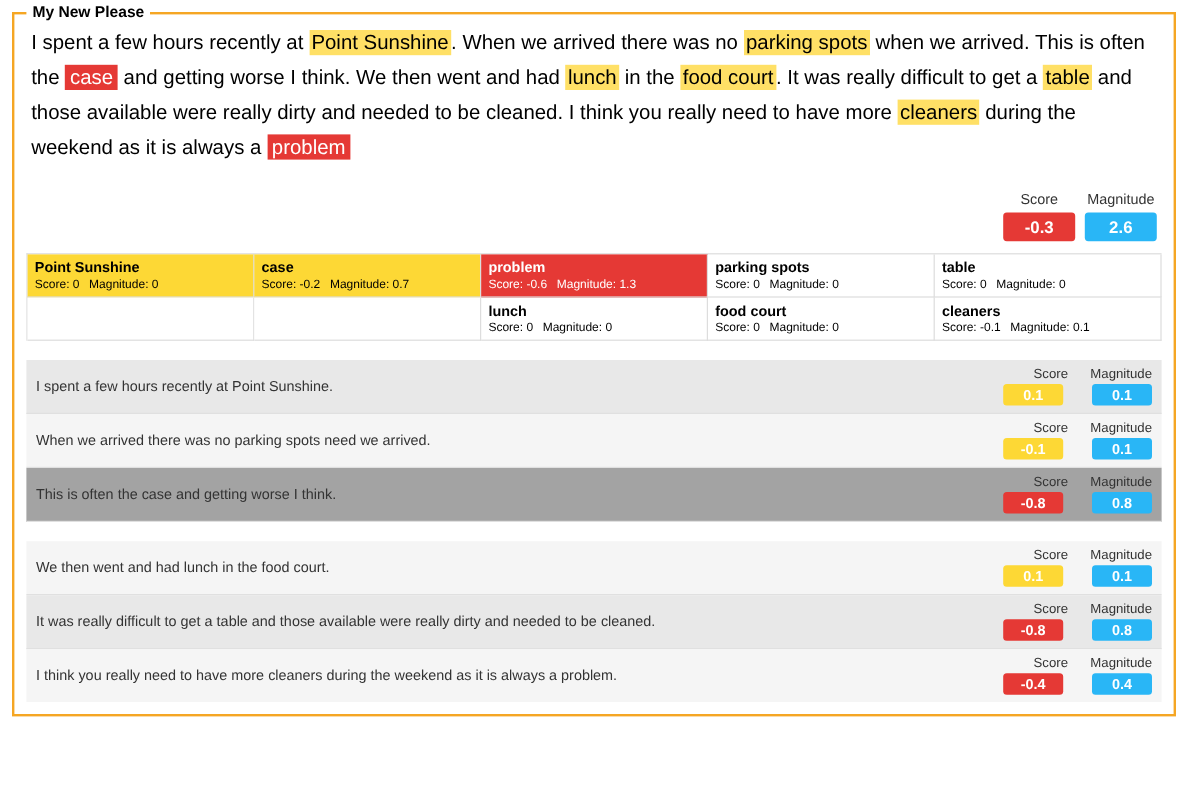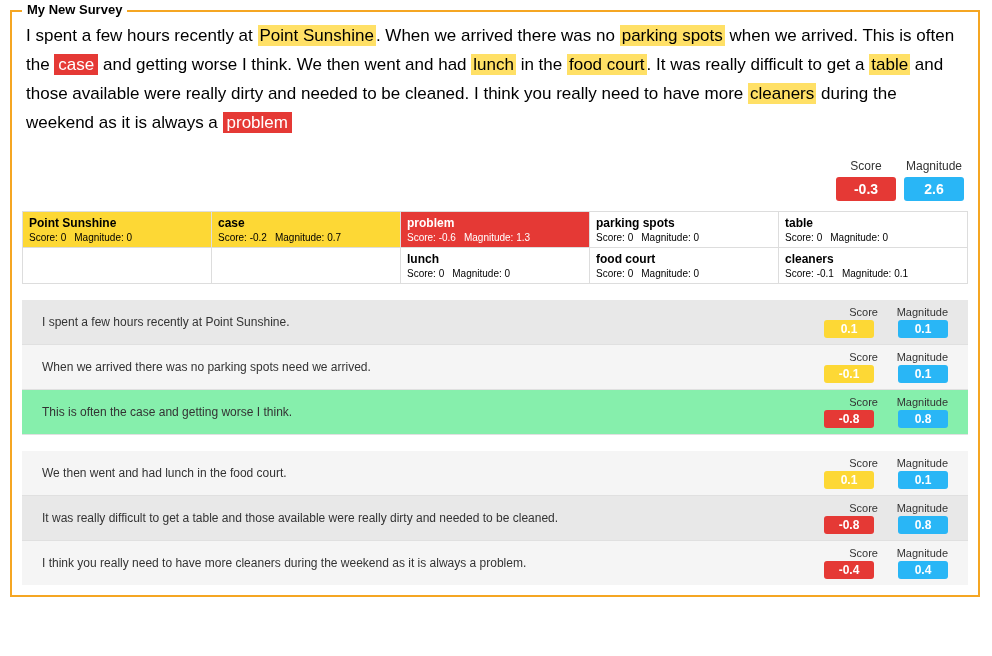--- a/index.html
+++ b/index.html
@@ -97,21 +97,21 @@
       gap: 8px;
       font-size: 10px;
     }
 
     
     .sentence-section { margin-top: 8px; }
     .sentence-row {
       display: flex;
       align-items: center;
       border-bottom: 1px solid #e0e0e0;
-      padding: 6px 20px;
+      padding: 6px 8px;
       justify-content: space-between;
     }
     .sentence-row:nth-child(odd) { background: #f5f5f5; }
     .sentence-row:nth-child(even) { background: #e8e8e8; }
     .sentence-text {
       flex: 1;
       font-size: 12px;
       color: #333;
     }
     .sentence-scores {
@@ -141,21 +141,21 @@
       font-weight: bold;
       font-size: 12px;
       min-width: 50px;
       text-align: center;
     }
   </style>
 </head>
 <body>
 
 <div class="survey-container">
-  <div class="survey-title">My New Survey</div>
+  <div class="survey-title">My New Please</div>
 
 
   <div class="review-text">
     I spent a few hours recently at <span class="highlight-yellow">Point Sunshine</span>. When we arrived there was no <span class="highlight-yellow">parking spots</span> when we arrived. This is often the <span class="highlight-red">case</span> and getting worse I think. We then went and had <span class="highlight-yellow">lunch</span> in the <span class="highlight-yellow">food court</span>. It was really difficult to get a <span class="highlight-yellow">table</span> and those available were really dirty and needed to be cleaned. I think you really need to have more <span class="highlight-yellow">cleaners</span> during the weekend as it is always a <span class="highlight-red">problem</span>
   </div>
 
   <div class="overall-scores">
     <span class="score-label">Score</span>
     <span class="score-label">Magnitude</span>
   </div>
@@ -250,21 +250,21 @@
           <span style="min-width:50px;text-align:center;">Score</span>
           <span style="min-width:50px;text-align:center;">Magnitude</span>
         </div>
         <div class="score-row-values">
           <span class="small-badge badge-yellow">-0.1</span>
           <span class="small-badge badge-blue">0.1</span>
         </div>
       </div>
     </div>
 
-    <div class="sentence-row" style="background:#86efac;">
+    <div class="sentence-row" style="background:#a3a3a3;">
       <span class="sentence-text">This is often the case and getting worse I think.</span>
       <div class="sentence-scores">
         <div class="score-row-labels">
           <span style="min-width:50px;text-align:center;">Score</span>
           <span style="min-width:50px;text-align:center;">Magnitude</span>
         </div>
         <div class="score-row-values">
           <span class="small-badge badge-red">-0.8</span>
           <span class="small-badge badge-blue">0.8</span>
         </div>

